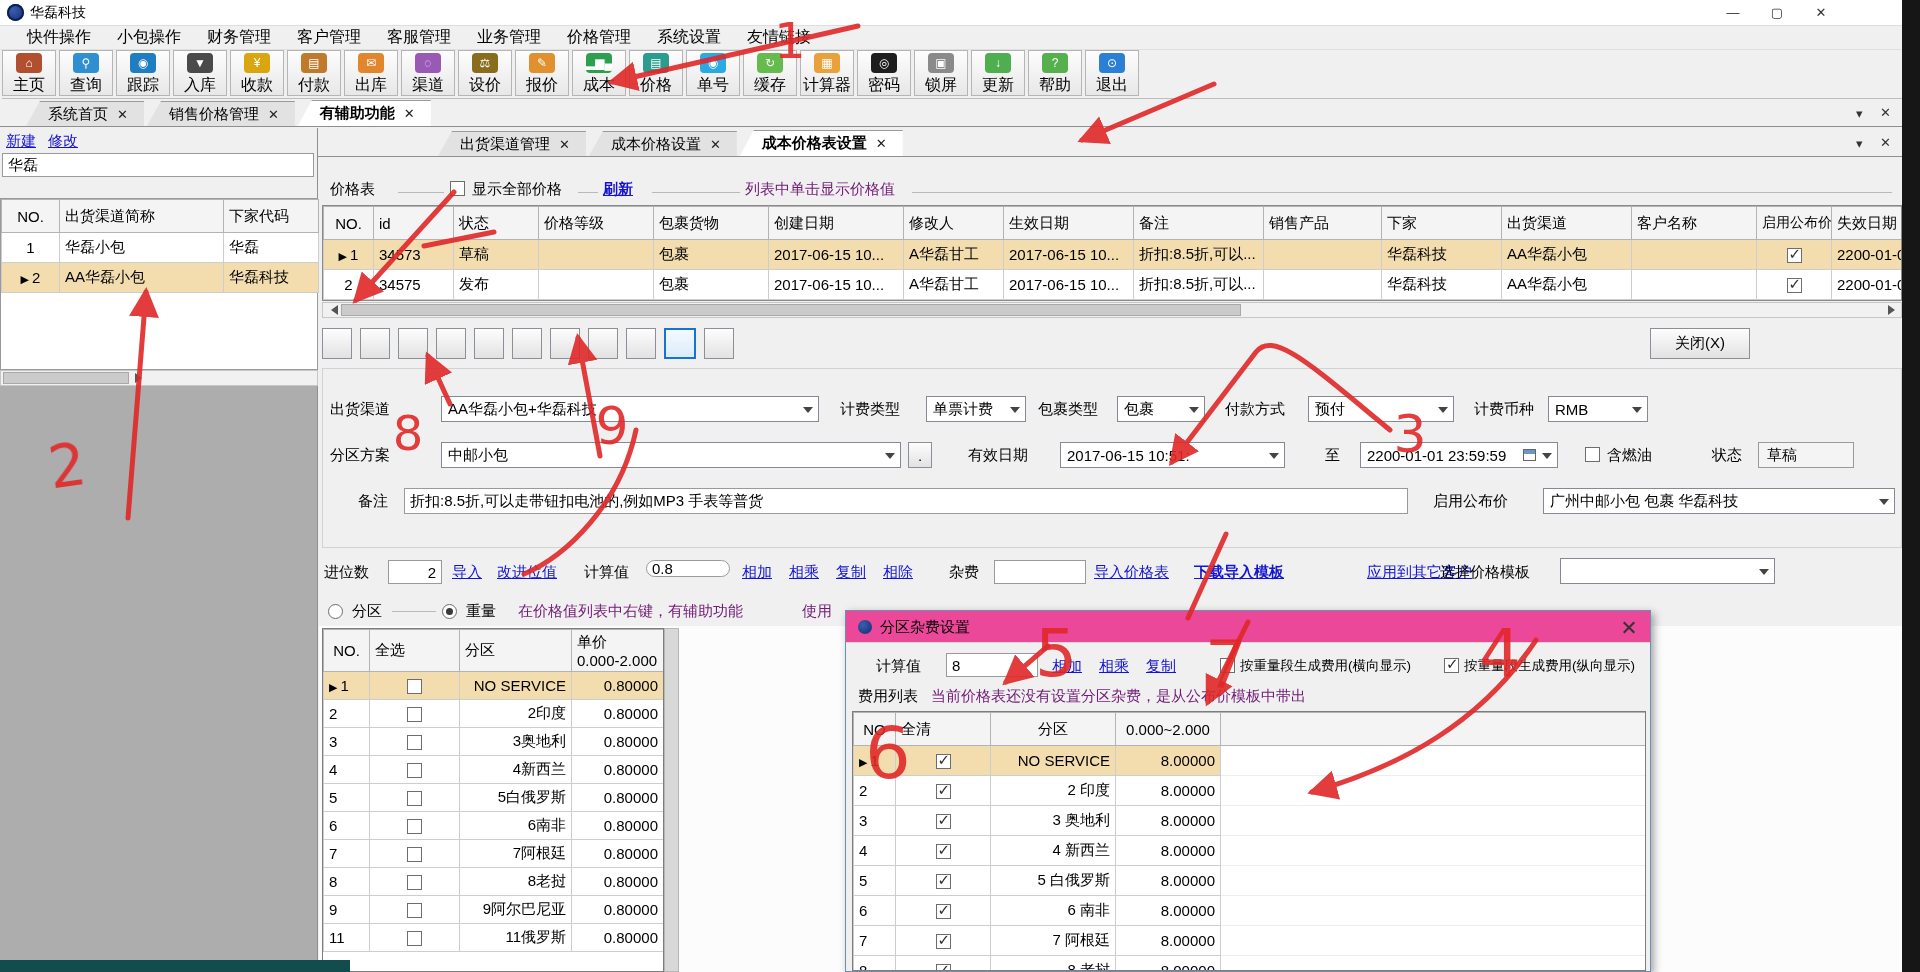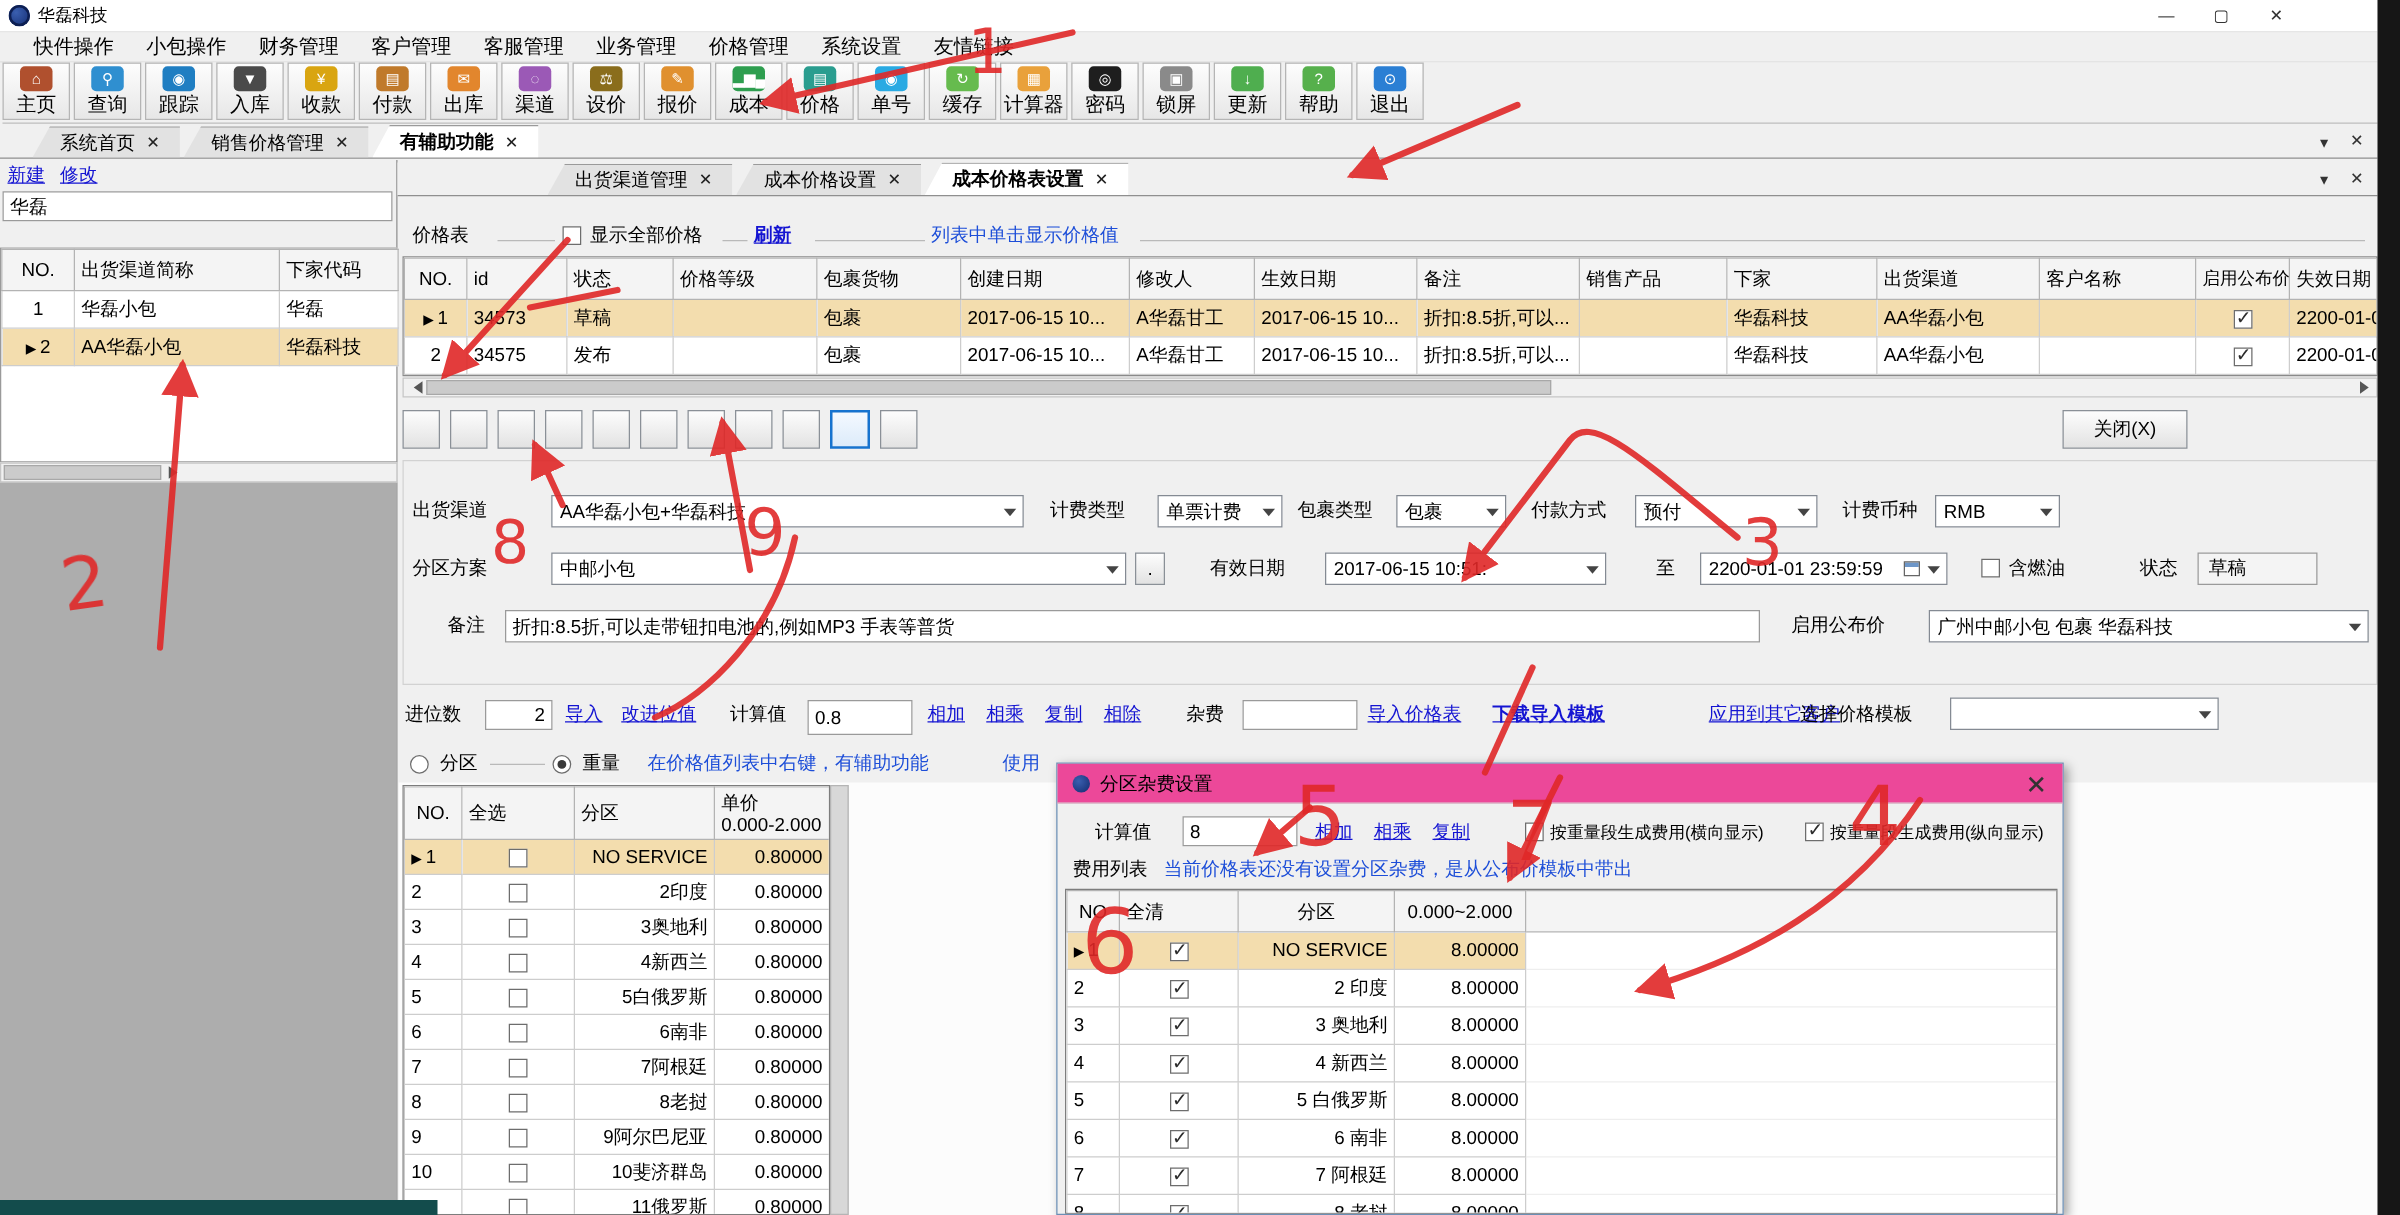--- a/index.html
+++ b/index.html
@@ -1,21 +1,21 @@
 <!DOCTYPE html>
 <html><head>
 <meta charset="utf-8">
 <style>
 *{box-sizing:border-box}
 body{margin:0;background:#444}
 .screen{position:relative;width:1920px;height:972px;overflow:hidden;background:#f0f0f0;font-family:"Liberation Sans","DejaVu Sans",sans-serif;color:#000}
 .abs{position:absolute}
 .lbl{position:absolute;font-size:15px;line-height:26px;white-space:nowrap}
 .lnk{position:absolute;color:#1414d2;text-decoration:underline;font-size:15px;line-height:26px;cursor:pointer;white-space:nowrap}
-.red{color:#1d4ed8}
+.red{color:#701a75}
 .inp{position:absolute;height:26px;border:1px solid #7a96ad;background:#fff;font:15px "Liberation Sans","DejaVu Sans",sans-serif;padding:0 5px}
 .combo{position:absolute;height:26px;background:#fff;border:1px solid #848a93;display:flex;align-items:center;font-size:15px;padding-left:6px;overflow:hidden}
 .combo .cval{flex:1;overflow:hidden;white-space:nowrap}
 .caret{width:0;height:0;border:5px solid transparent;border-top:6px solid #444;margin:6px 5px 0 4px;flex:0 0 auto}
 .cb{width:15px;height:15px;border:1px solid #6d6d6d;background:#fff;display:inline-block;position:relative;vertical-align:middle}
 .cb.checked::after{content:"✓";position:absolute;left:1px;top:-4px;font-size:15px;font-weight:700;color:#2c2c2c}
 .radio{position:absolute;width:15px;height:15px;border:1px solid #6d6d6d;border-radius:50%;background:#fff}
 .radio.checked::after{content:"";display:block;width:7px;height:7px;border-radius:50%;background:#3a3a3a;margin:3px}
 .btn{height:31px;border:1px solid #8a9097;background:linear-gradient(#fdfdfd,#e2e2e2);font:15px "Liberation Sans","DejaVu Sans",sans-serif;padding:0 14px;white-space:nowrap;cursor:pointer}
 .btn.focus{border:2px solid #1673cf;background:linear-gradient(#f4f9ff,#dcebfa)}
@@ -412,21 +412,21 @@
   <div class="combo" style="left:1543px;top:488px;width:352px">
     <span class="cval">广州中邮小包 包裹 华磊科技</span>
       <span class="caret"></span>
   </div>
 
   <span class="lbl" style="left:324px;top:559px">进位数</span>
   <input class="inp" style="left: 388px; top: 560px; width: 54px; height: 24px; text-align: right; border-color: rgb(154, 154, 154);" value="2">
   <a class="lnk" style="left:452px;top:559px">导入</a>
   <a class="lnk" style="left:497px;top:559px">改进位值</a>
   <span class="lbl" style="left:584px;top:559px">计算值</span>
-  <input class="inp" style="left: 646px; top: 560px; width: 84px; height: 28px; border-color: rgb(154, 154, 154);" value="0.8">
+  <input class="inp" style="left: 646px; top: 560px; width: 84px; height: 17px; border-color: rgb(154, 154, 154); border-radius: 10px;" value="0.8">
   <div class="ops" style="left:742px;top:559px">
     <a class="lnk">相加</a>
       <a class="lnk">相乘</a>
       <a class="lnk">复制</a>
       <a class="lnk">相除</a>
   </div>
   <span class="lbl" style="left:949px;top:559px">杂费</span>
   <input class="inp" style="left: 994px; top: 560px; width: 92px; height: 24px; border-color: rgb(154, 154, 154);" value="">
   <a class="lnk" style="left:1094px;top:559px">导入价格表</a>
   <a class="lnk" style="left:1194px;top:559px;font-weight:700">下载导入模板</a>
@@ -512,26 +512,20 @@
           <tr>
             <td class="no-cell">8</td>
             <td class="c cbcell"><span class="cb"></span></td>
             <td class="r">8老挝</td>
             <td class="r">0.80000</td>
           </tr>
           <tr>
             <td class="no-cell">9</td>
             <td class="c cbcell"><span class="cb"></span></td>
             <td class="r">9阿尔巴尼亚</td>
-            <td class="r">0.80000</td>
-          </tr>
-          <tr>
-            <td class="no-cell">10</td>
-            <td class="c cbcell"><span class="cb"></span></td>
-            <td class="r">10斐济群岛</td>
             <td class="r">0.80000</td>
           </tr>
           <tr>
             <td class="no-cell">11</td>
             <td class="c cbcell"><span class="cb"></span></td>
             <td class="r">11俄罗斯</td>
             <td class="r">0.80000</td>
           </tr>
       </tbody>
     </table>

